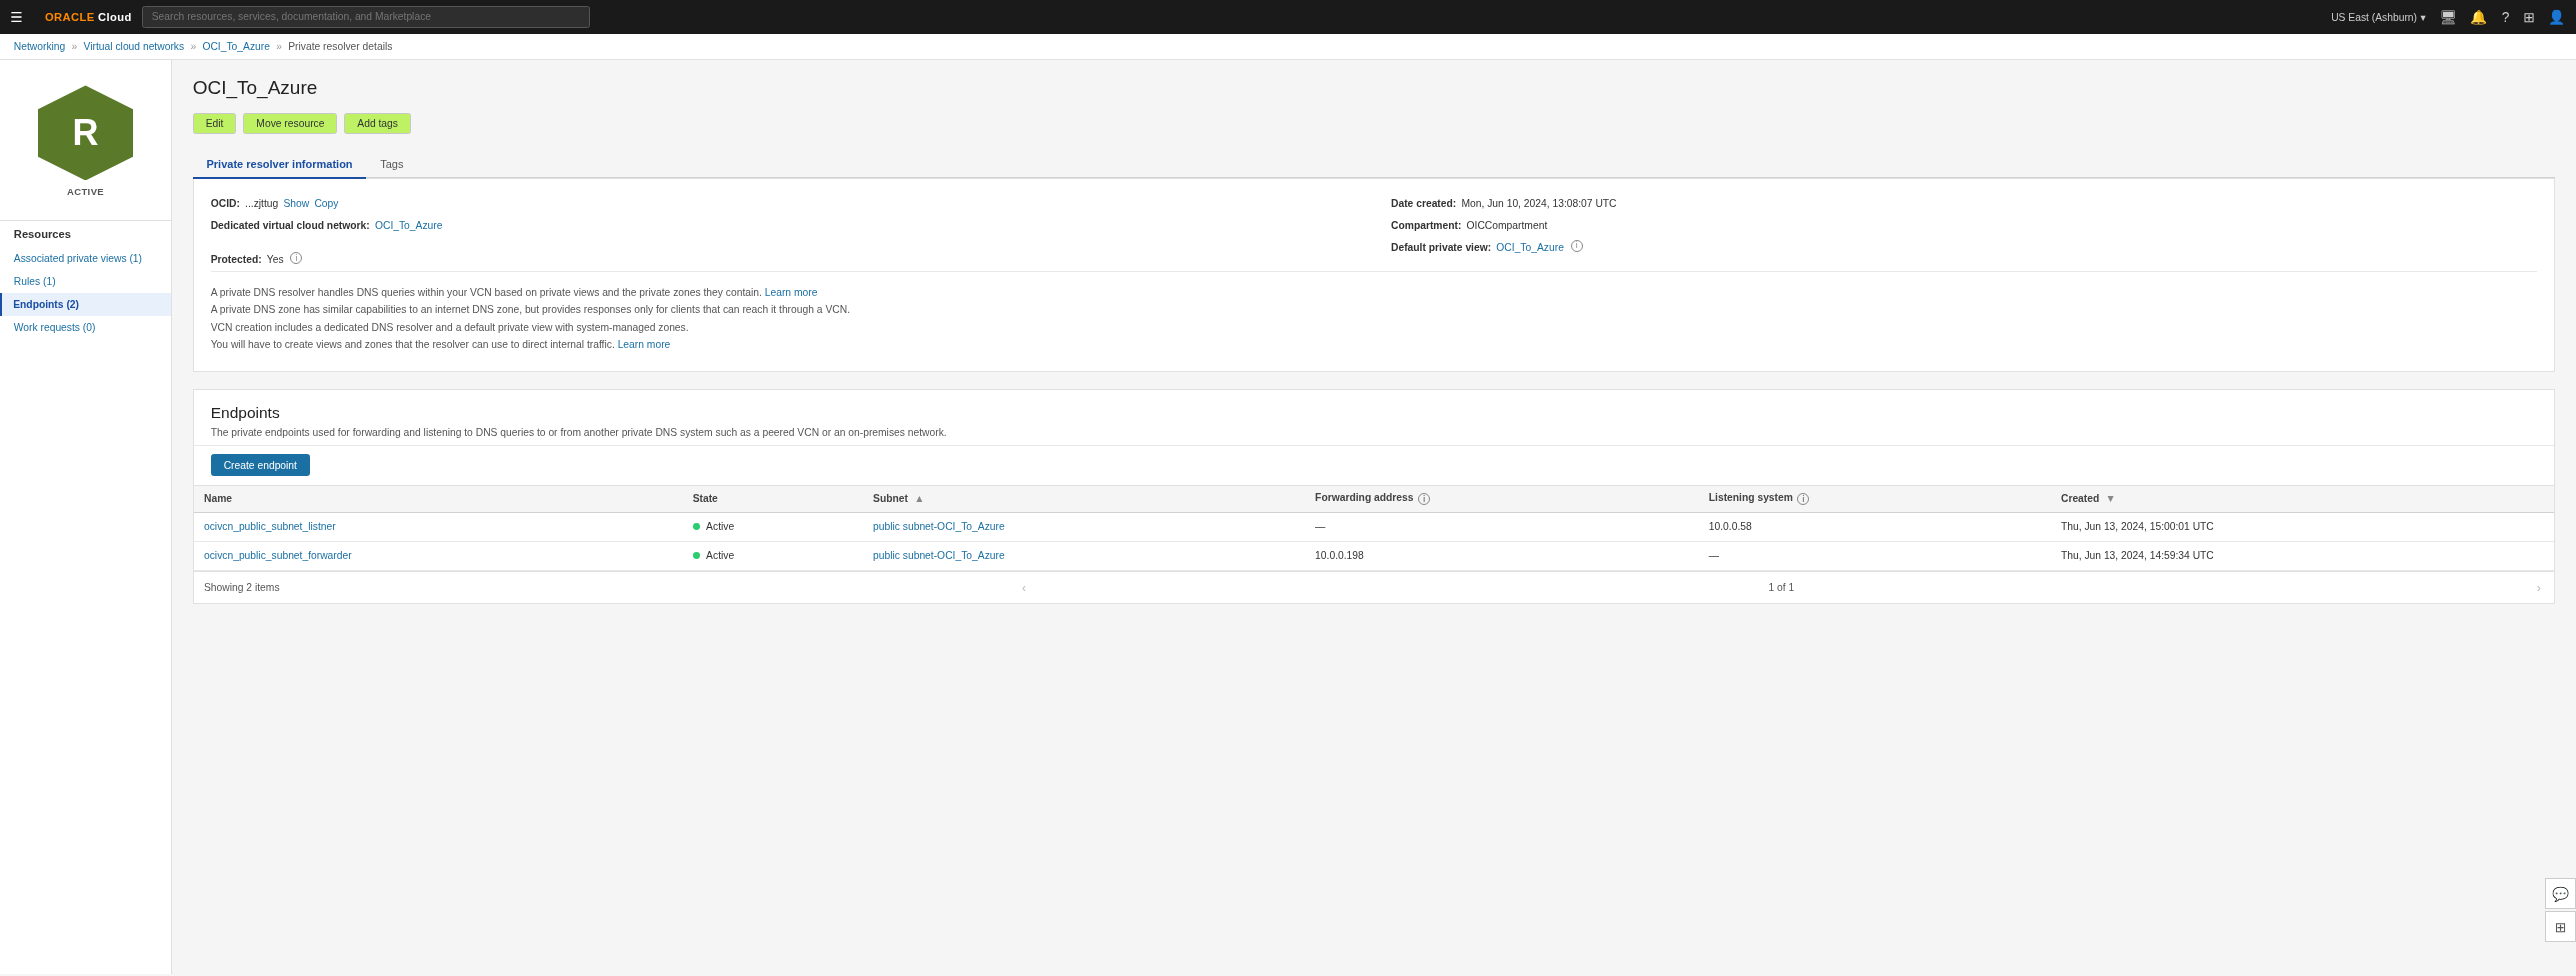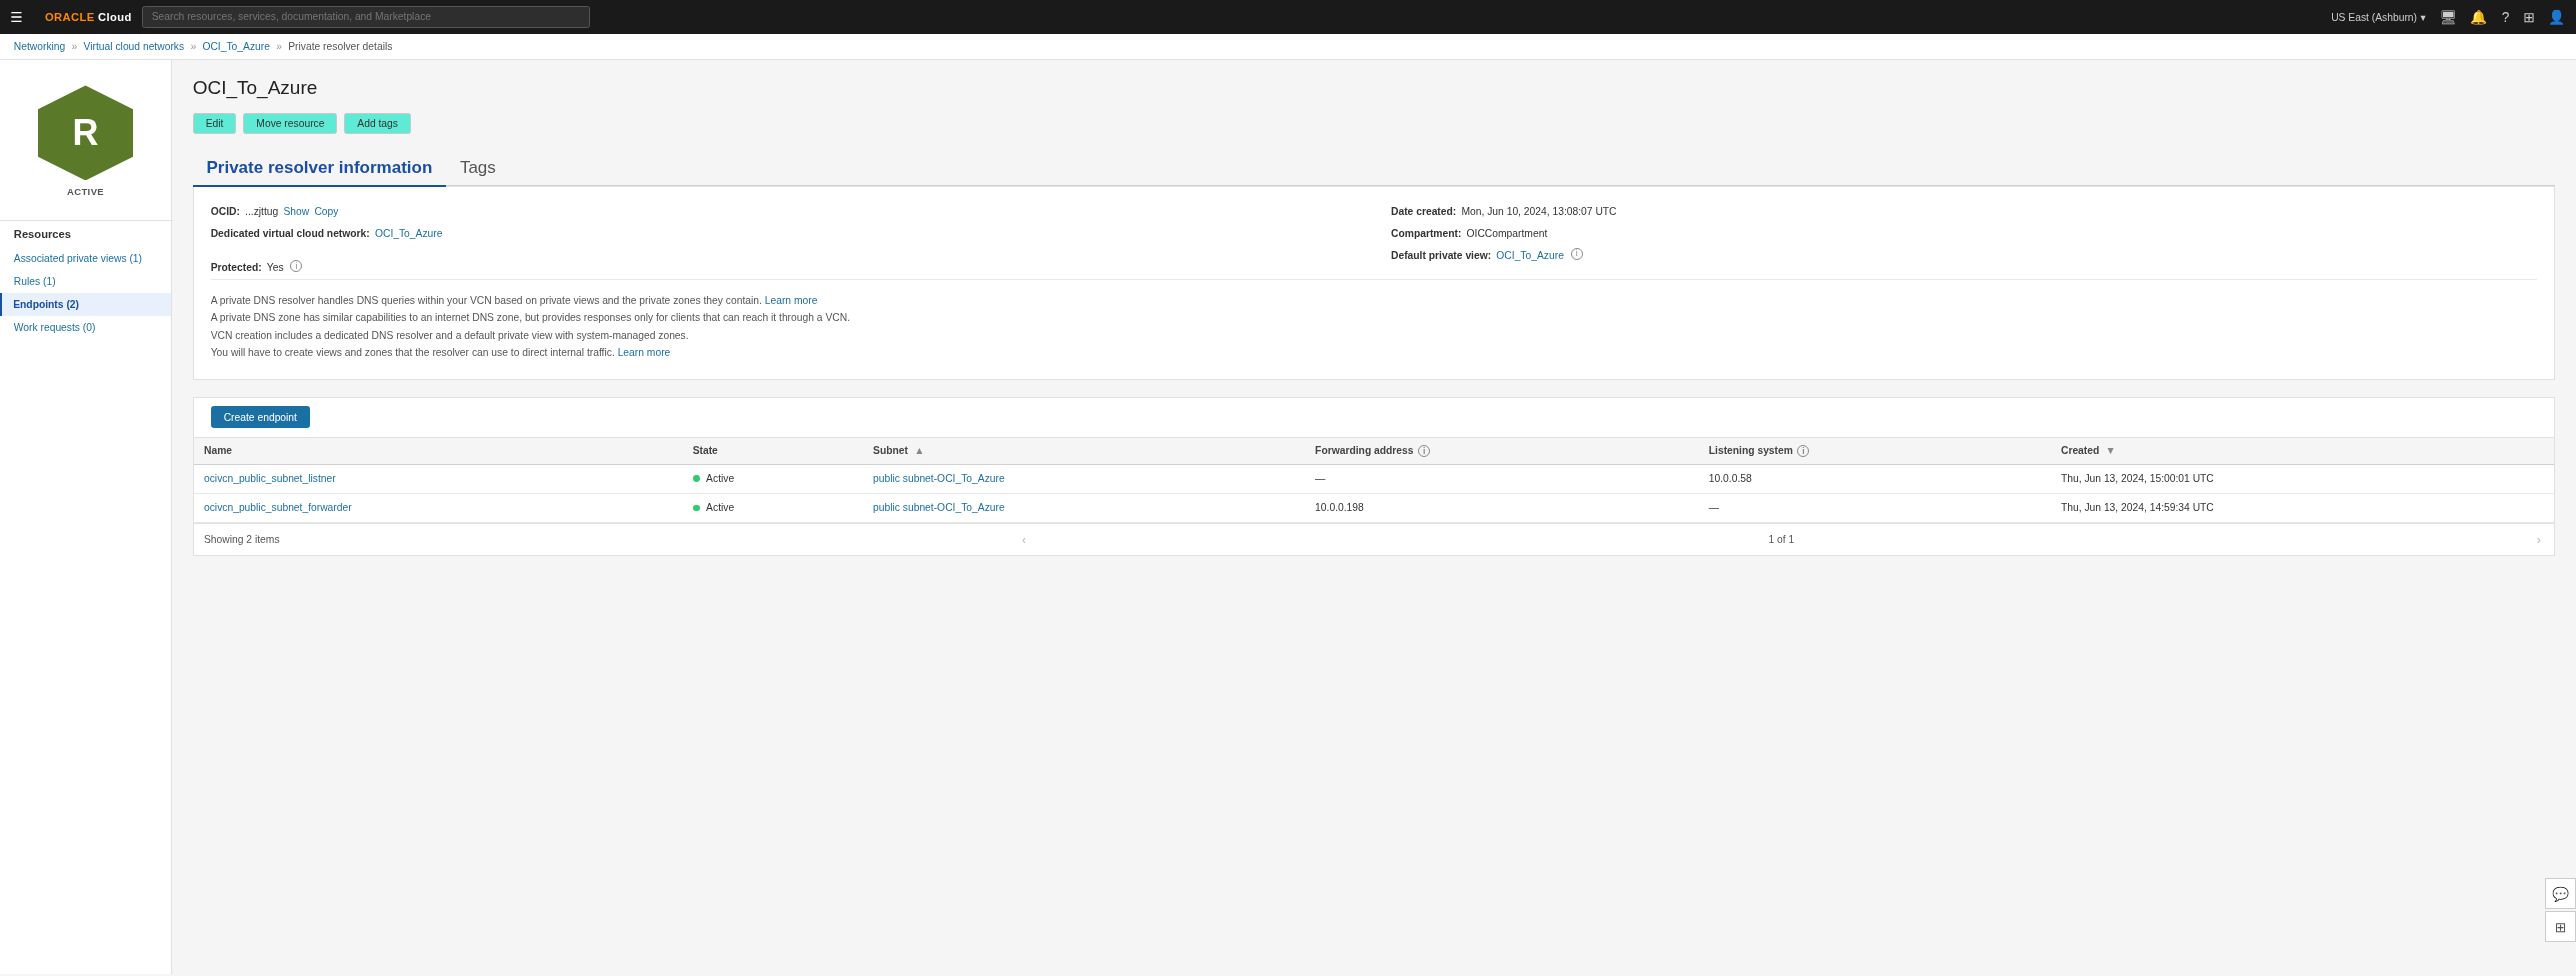--- a/index.html
+++ b/index.html
@@ -158,40 +158,40 @@
     
     .action-buttons {
       display: flex;
       gap: 6.9px;
       margin-bottom: 17px;
     }
     .btn {
       padding: 4.3px 12px;
       font-size: 10.3px;
       border: 0.9px solid #c8c8c8;
-      background: #5eead4;
+      background: #bef264;
       cursor: pointer;
       border-radius: 2.6px;
       color: #333;
     }
     .btn-primary {
       background: #1a6fa3;
       color: #fff;
       border-color: #1a6fa3;
     }
 
     
     .tabs {
       display: flex;
       border-bottom: 1.7px solid #d0d0d0;
       margin-bottom: 0;
     }
     .tab {
       padding: 6.9px 13.8px;
-      font-size: 17px;
+      font-size: 11px;
       cursor: pointer;
       color: #555;
       border-bottom: 2.6px solid transparent;
       margin-bottom: -1.7px;
     }
     .tab.active {
       color: #1a4fa3;
       border-bottom-color: #1a4fa3;
       font-weight: 600;
     }
@@ -469,20 +469,24 @@
       </div>
       <div class="description-text">
         A private DNS resolver handles DNS queries within your VCN based on private views and the private zones they contain. <a class="desc-link" href="#">Learn more</a><br>
         A private DNS zone has similar capabilities to an internet DNS zone, but provides responses only for clients that can reach it through a VCN.<br>
         VCN creation includes a dedicated DNS resolver and a default private view with system-managed zones.<br>
         You will have to create views and zones that the resolver can use to direct internal traffic. <a class="desc-link" href="#">Learn more</a>
       </div>
     </div>
 
     <div class="endpoints-section">
+      <div class="endpoints-header">
+        <div class="endpoints-title">Endpoints</div>
+        <div class="endpoints-desc">The private endpoints used for forwarding and listening to DNS queries to or from another private DNS system such as a peered VCN or an on-premises network.</div>
+      </div>
       <div class="endpoints-toolbar">
         <button class="btn btn-primary">Create endpoint</button>
       </div>
       <table class="data-table">
         <thead>
           <tr>
             <th><span>Name</span></th>
             <th><span>State</span></th>
             <th class="sortable">
               <span>Subnet</span>

